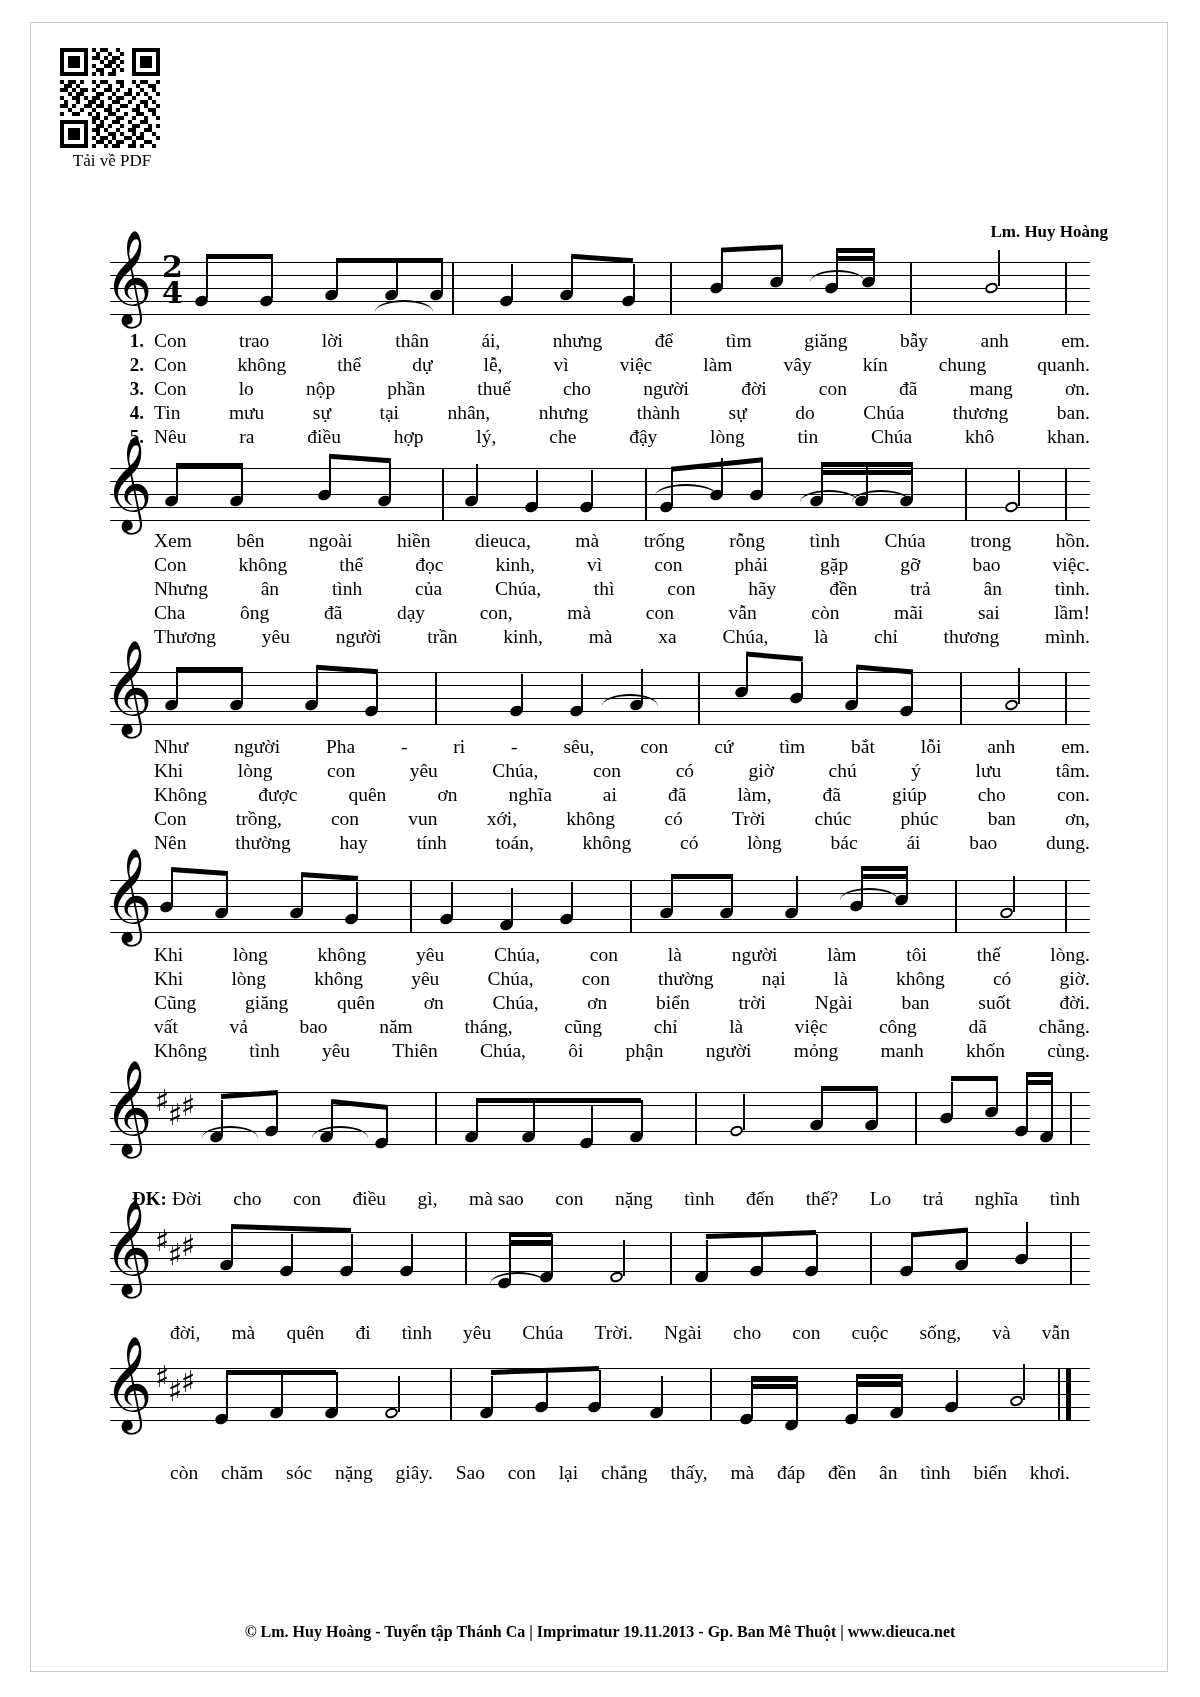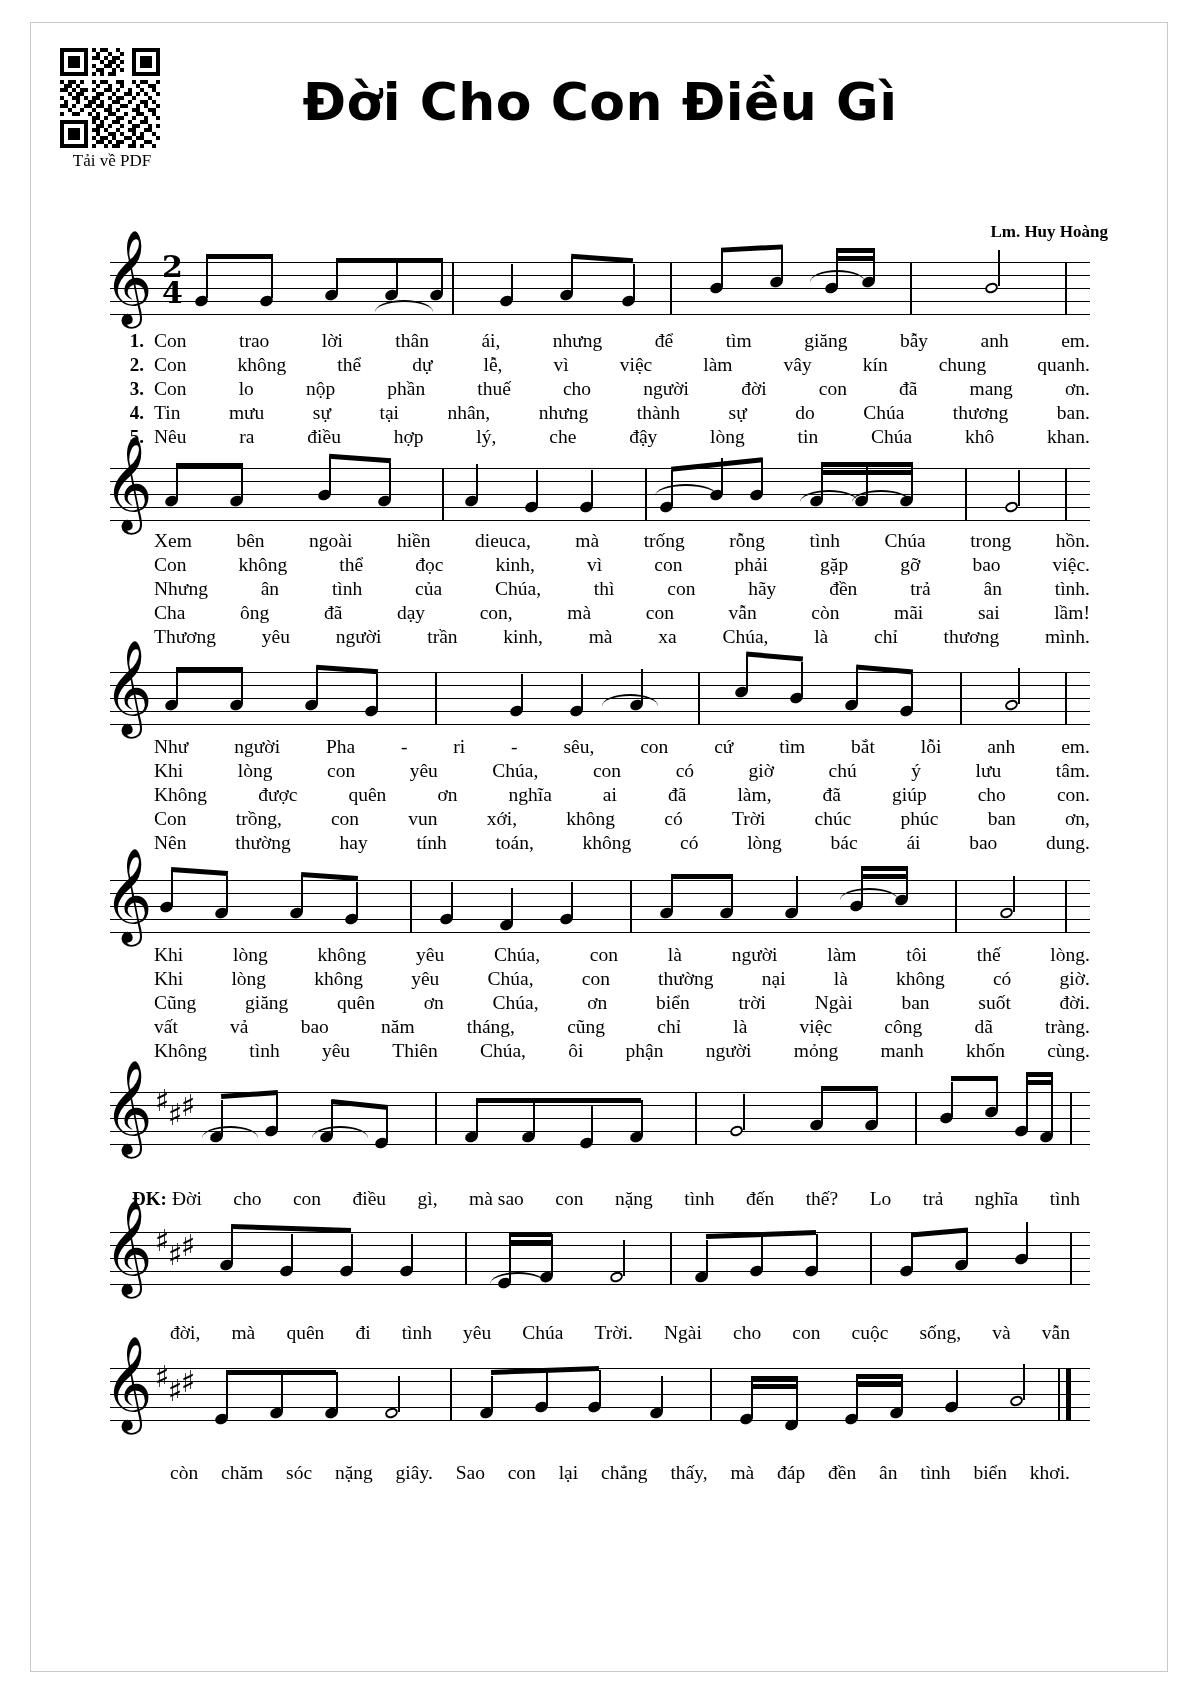--- a/index.html
+++ b/index.html
@@ -408,21 +408,20 @@
           <rect x="11" y="24" width="1" height="1"></rect>
           <rect x="13" y="24" width="2" height="1"></rect>
         <rect x="17" y="24" width="2" height="1"></rect>
           <rect x="20" y="24" width="1" height="1"></rect>
           <rect x="23" y="24" width="1" height="1"></rect>
       </g>
     </svg>
     <div class="qr-caption">Tải về PDF</div>
   </div>
 
-  <div class="title">Đời Cho Con Điều Gì</div>
   <div class="composer">Lm. Huy Hoàng</div>
 
   <div class="system" style="top:262px;">
     <div class="staff">
       <div class="line"></div>
       <div class="line"></div>
       <div class="line"></div>
       <div class="line"></div>
       <div class="line"></div>
       <div class="clef">𝄞</div>
@@ -975,21 +974,21 @@
         <span>vả</span>
         <span>bao</span>
         <span>năm</span>
         <span>tháng,</span>
         <span>cũng</span>
         <span>chỉ</span>
         <span>là</span>
         <span>việc</span>
         <span>công</span>
         <span>dã</span>
-        <span>tràng.</span>
+        <span>chẳng.</span>
       </span>
     </div>
     <div class="lyric-row">
       <span class="lyric-num"></span>
       <span class="lyric-words">
         <span>Không</span>
         <span>tình</span>
         <span>yêu</span>
         <span>Thiên</span>
         <span>Chúa,</span>
@@ -1258,13 +1257,14 @@
         <span>đáp</span>
         <span>đền</span>
         <span>ân</span>
         <span>tình</span>
         <span>biển</span>
         <span>khơi.</span>
       </span>
     </div>
   </div>
 
+  <div class="footer">© Lm. Huy Hoàng - Tuyển tập Thánh Ca | Imprimatur 19.11.2013 - Gp. Ban Mê Thuột | www.dieuca.net</div>
 </div>
 
 </body></html>

